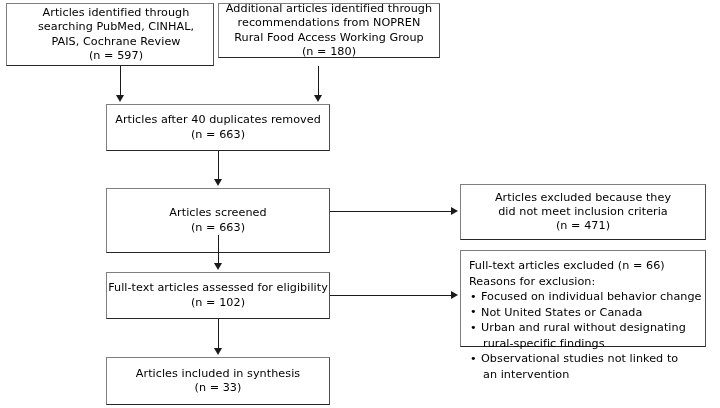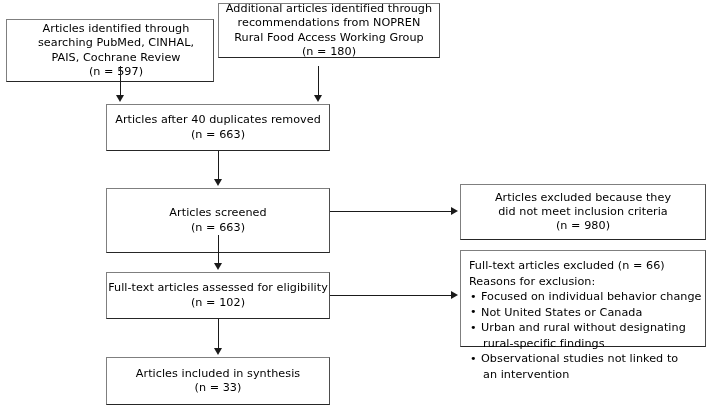--- a/index.html
+++ b/index.html
@@ -88,21 +88,21 @@
     border-top: 4.5px solid transparent;
     border-bottom: 4.5px solid transparent;
     border-left: 7px solid #1a1a1a;
   }
 </style>
 </head>
 <body>
 
 <div id="diagram">
 
-  <div class="box" style="left:6px; top:19px; width:208px; height:63px;padding-left:12px;">
+  <div class="box" style="left:6px; top:3px; width:208px; height:63px;padding-left:12px;">
     <span class="line">Articles identified through</span>
     <span class="line">searching PubMed, CINHAL,</span>
     <span class="line">PAIS, Cochrane Review</span>
     <span class="line">(n = 597)</span>
   </div>
 
   <div class="box" style="left:218px; top:3px; width:222px; height:55px;">
     <span class="line">Additional articles identified through</span>
     <span class="line">recommendations from NOPREN</span>
     <span class="line">Rural Food Access Working Group</span>
@@ -127,21 +127,21 @@
     <span class="line">Articles screened</span>
     <span class="line">(n = 663)</span>
   </div>
 
   <div class="hline" style="left:330px; top:211px; width:122px;"></div>
   <div class="arrow-right" style="left:451px; top:207px;"></div>
 
   <div class="box" style="left:460px; top:184px; width:246px; height:56px;">
     <span class="line">Articles excluded because they</span>
     <span class="line">did not meet inclusion criteria</span>
-    <span class="line">(n = 980)</span>
+    <span class="line">(n = 471)</span>
   </div>
 
   <div class="vline" style="left:218px; top:235px; height:29px;"></div>
   <div class="arrow-down" style="left:214px; top:263px;"></div>
 
   <div class="box" style="left:106px; top:272px; width:224px; height:47px;">
     <span class="line">Full-text articles assessed for eligibility</span>
     <span class="line">(n = 102)</span>
   </div>
 

